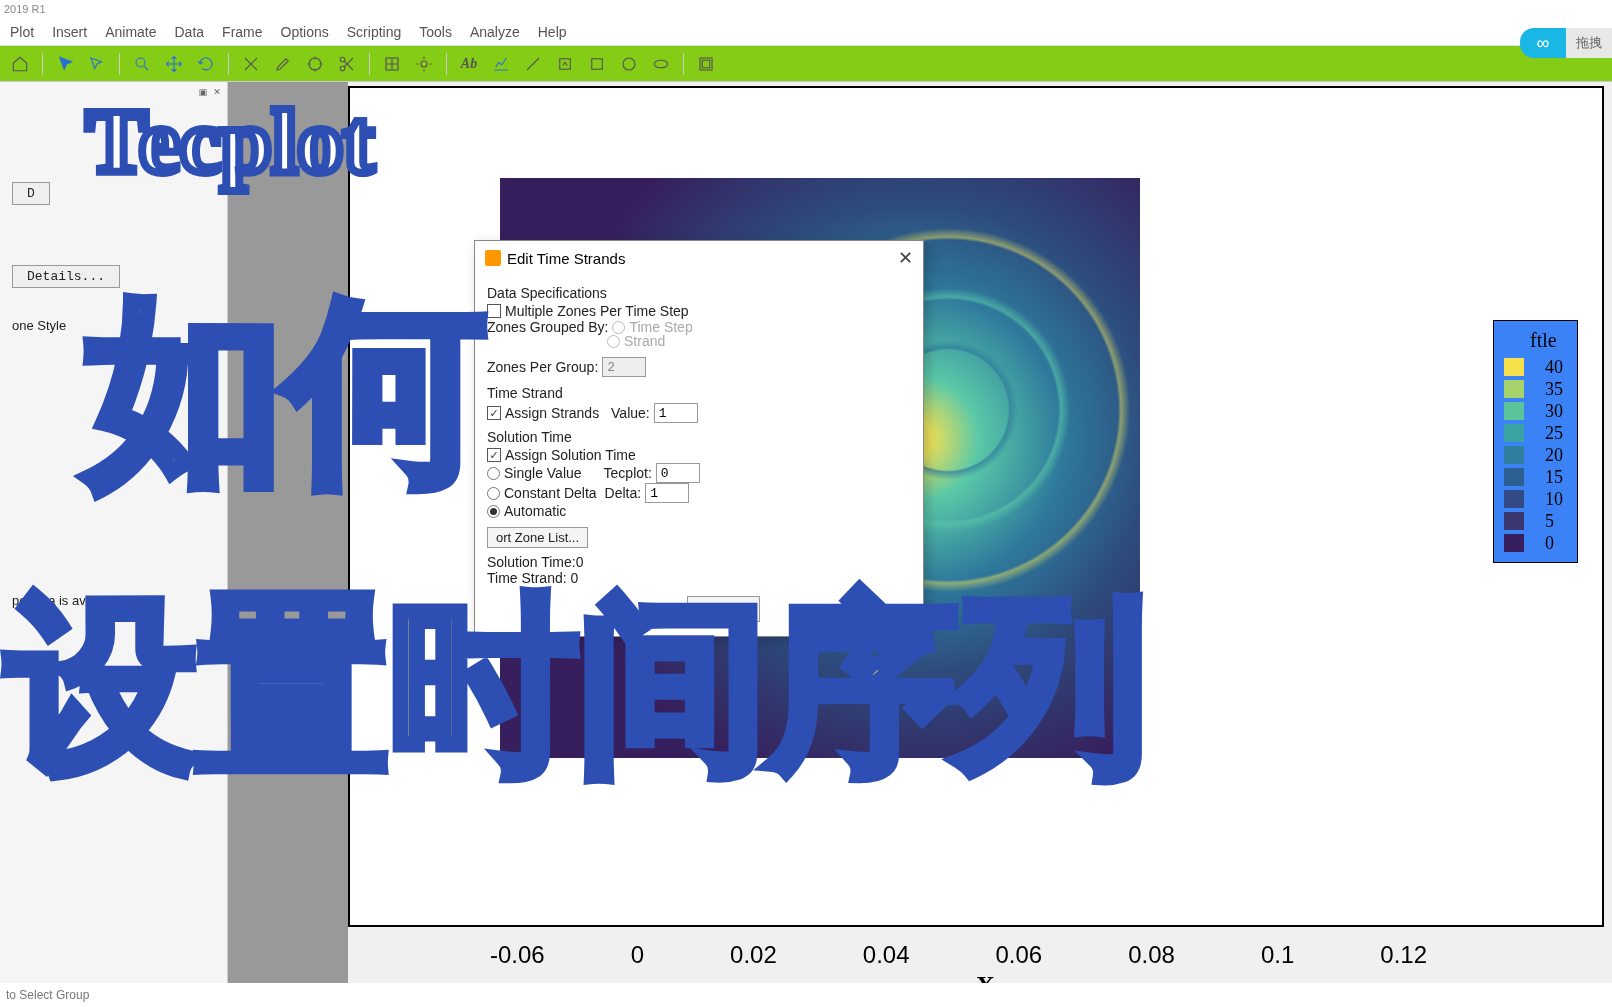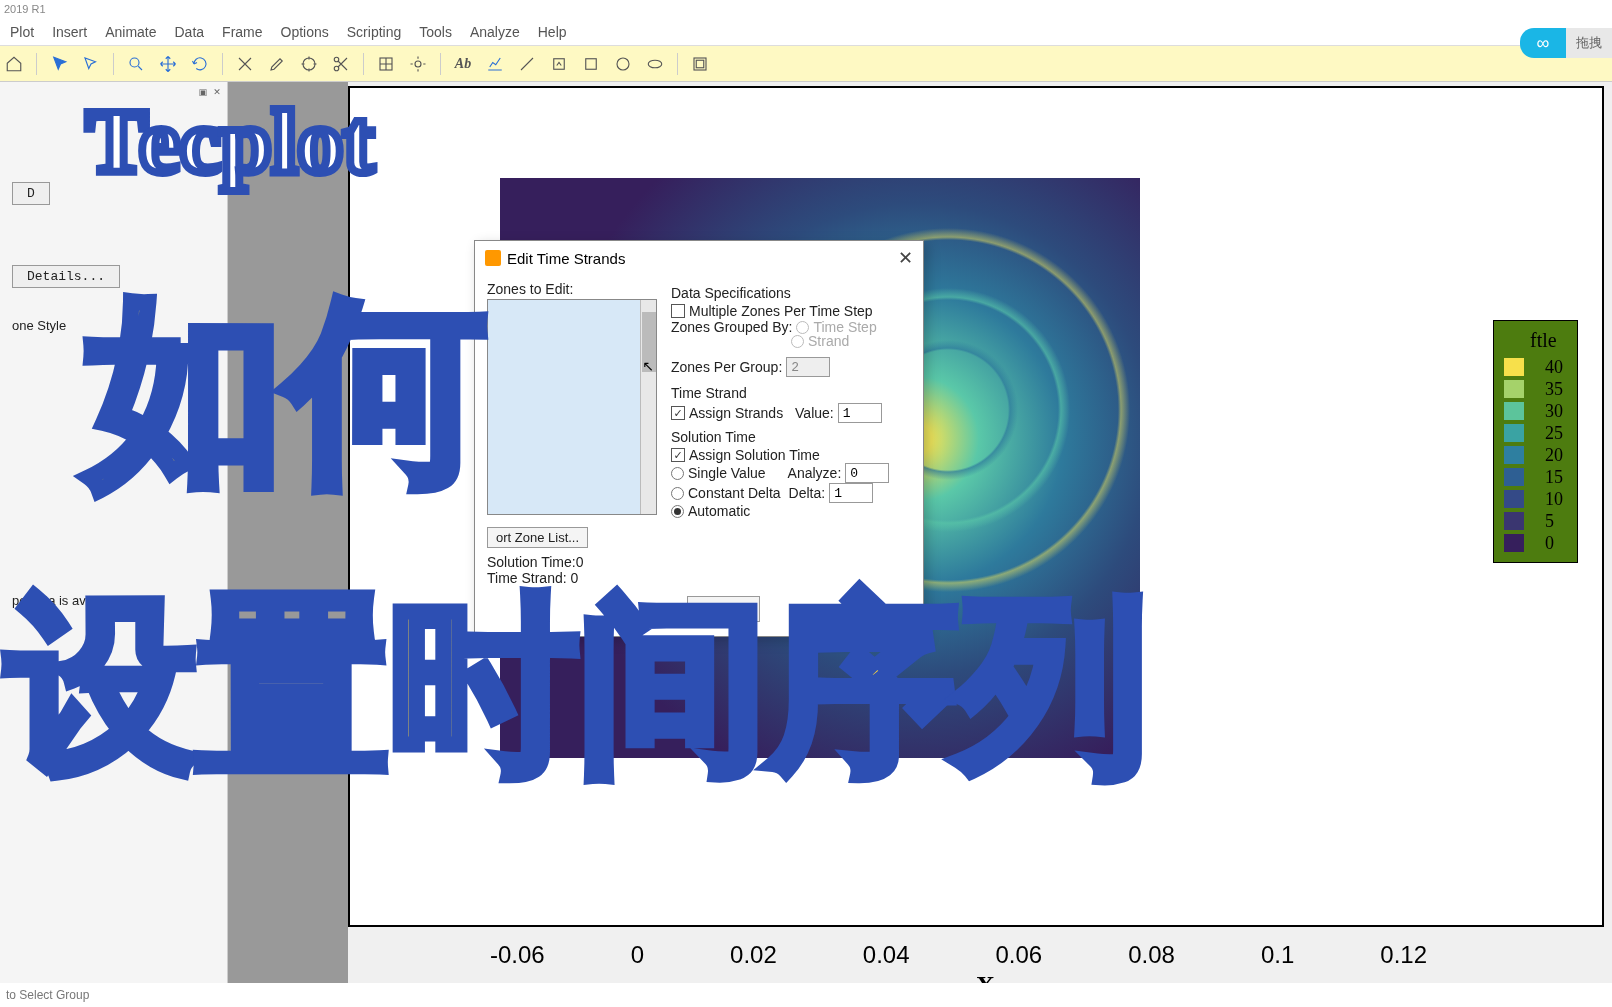--- a/index.html
+++ b/index.html
@@ -1,21 +1,21 @@
 <!DOCTYPE html>
 <html><head>
 <meta charset="utf-8">
 <style>
 * { margin: 0; padding: 0; box-sizing: border-box; font-family: "Segoe UI", Arial, sans-serif; }
 body { background: #f0f0f0; width: 1612px; height: 1007px; overflow: hidden; position: relative; }
 
 .titlebar { background: #fff; height: 18px; font-size: 11px; color: #888; padding-left: 4px; display:flex; align-items:center;}
 .menubar { background: #fff; height: 28px; display: flex; align-items: center; gap: 18px; padding-left: 10px; font-size: 14px; color: #555; border-bottom: 1px solid #ddd;}
 .menubar span { cursor: pointer; }
-.toolbar { background: #fef9c3; height: 36px; display: flex; align-items: center; gap: 4px; border-bottom: 1px solid #ccc;}
+.toolbar { background: #84cc16; height: 36px; display: flex; align-items: center; padding-left: 6px; gap: 4px; border-bottom: 1px solid #ccc;}
 .tool-btn { width: 28px; height: 28px; display:flex; align-items:center; justify-content:center; color:#555; border:1px solid transparent; border-radius:2px;}
 .tool-btn svg { width:18px; height:18px; stroke:currentColor; fill:none; stroke-width:1.5;}
 .tool-sep { width:1px; height:22px; background:#ccc; margin:0 4px;}
 
 .top-right-badge { position:absolute; top:28px; right:0; display:flex; align-items:center;}
 .cloud-btn { background:#1ab6e6; color:#fff; width:46px; height:30px; display:flex; align-items:center; justify-content:center; border-top-left-radius:14px; border-bottom-left-radius:14px; font-size:18px;}
 .drag-btn { background:#e8e8e8; color:#666; height:30px; padding:0 10px; display:flex; align-items:center; font-size:13px;}
 
 .workspace { position:absolute; top:82px; left:0; right:0; bottom:0; display:flex; }
 .sidebar { width:228px; background:#f5f5f5; border-right:1px solid #ccc; position:relative;}
@@ -26,21 +26,21 @@
 .pe-data { margin-top: 260px; font-size:13px; }
 
 .gray-gutter { width:120px; background:#999;}
 .plot-area { flex:1; background:#fff; border:2px solid #000; position:relative; margin:4px 8px 80px 0;}
 .spiral-plot { position:absolute; top:90px; left:150px; width:640px; height:580px; background: radial-gradient(circle at 65% 45%, #e8e05a 3%, #5ac8a8 12%, #2e7a9c 28%, #2d4b7c 45%, #361f5c 70%); overflow:hidden;}
 .spiral-plot::before { content:""; position:absolute; inset:0; background:
   radial-gradient(circle at 70% 40%, transparent 60px, rgba(46,122,156,0.7) 62px, transparent 70px),
   radial-gradient(circle at 70% 40%, transparent 110px, rgba(90,200,168,0.6) 113px, transparent 122px),
   radial-gradient(circle at 70% 40%, transparent 170px, rgba(232,224,90,0.5) 173px, transparent 182px);}
 
-.legend { position:absolute; top:232px; right:24px; background:#4d7c0f; border:1px solid #000; padding:8px 14px 8px 10px;}
+.legend { position:absolute; top:232px; right:24px; background:#3b82f6; border:1px solid #000; padding:8px 14px 8px 10px;}
 .legend-title { font-family:Georgia,serif; font-size:20px; margin-bottom:4px; padding-left:26px;}
 .legend-row { display:flex; align-items:center; height:22px; gap:21px;}
 .legend-swatch { width:20px; height:18px;}
 .legend-label { font-family:Georgia,serif; font-size:18px;}
 .x-ticks { position:absolute; bottom:-44px; left:140px; display:flex; gap:86px; font-family:Georgia,serif; font-size:24px;}
 .x-label { position:absolute; bottom:-76px; left:50%; font-family:Georgia,serif; font-size:26px; font-weight:bold;}
 
 
 .dialog { position:absolute; top:240px; left:474px; width:450px; background:#fff; border:1px solid #888; box-shadow:4px 4px 12px rgba(0,0,0,0.2); font-size:14px;}
 .dialog-title { display:flex; align-items:center; justify-content:space-between; padding:6px 10px; font-size:15px;}
@@ -289,29 +289,20 @@
 <div class="dialog">
   <div class="dialog-title">
     <div class="dialog-title-left">
       <div class="dialog-icon"></div>
       <span>Edit Time Strands</span>
     </div>
     <div class="dialog-close">✕</div>
   </div>
   <div class="dialog-body">
     <div class="dialog-cols">
-      <div class="col-left">
-        <div>Zones to Edit:</div>
-        <div class="zone-list">
-          <div class="zone-scroll">
-            <div class="zone-thumb"></div>
-          </div>
-          <div class="cursor-arrow">↖</div>
-        </div>
-      </div>
       <div class="col-right">
         <div class="section-title">Data Specifications</div>
         <div class="field-row">
           <span class="chk"></span>
           <span>Multiple Zones Per Time Step</span>
         </div>
         <div class="field-row">
           <span>Zones Grouped By:</span>
           <span class="rad" style="opacity:.5"></span>
           <span style="color:#aaa">Time Step</span>
@@ -334,21 +325,21 @@
         </div>
 
         <div class="section-title" style="margin-top:6px">Solution Time</div>
         <div class="field-row">
           <span class="chk">✓</span>
           <span>Assign Solution Time</span>
         </div>
         <div class="field-row">
           <span class="rad"></span>
           <span>Single Value</span>
-          <span style="margin-left:18px">Analyze:</span>
+          <span style="margin-left:18px">Tecplot:</span>
           <input class="txt-input" style="width: 44px;" value="0">
         </div>
         <div class="field-row">
           <span class="rad"></span>
           <span>Constant Delta</span>
           <span style="margin-left:4px">Delta:</span>
           <input class="txt-input" style="width: 44px;" value="1">
         </div>
         <div class="field-row">
           <span class="rad on"></span>

